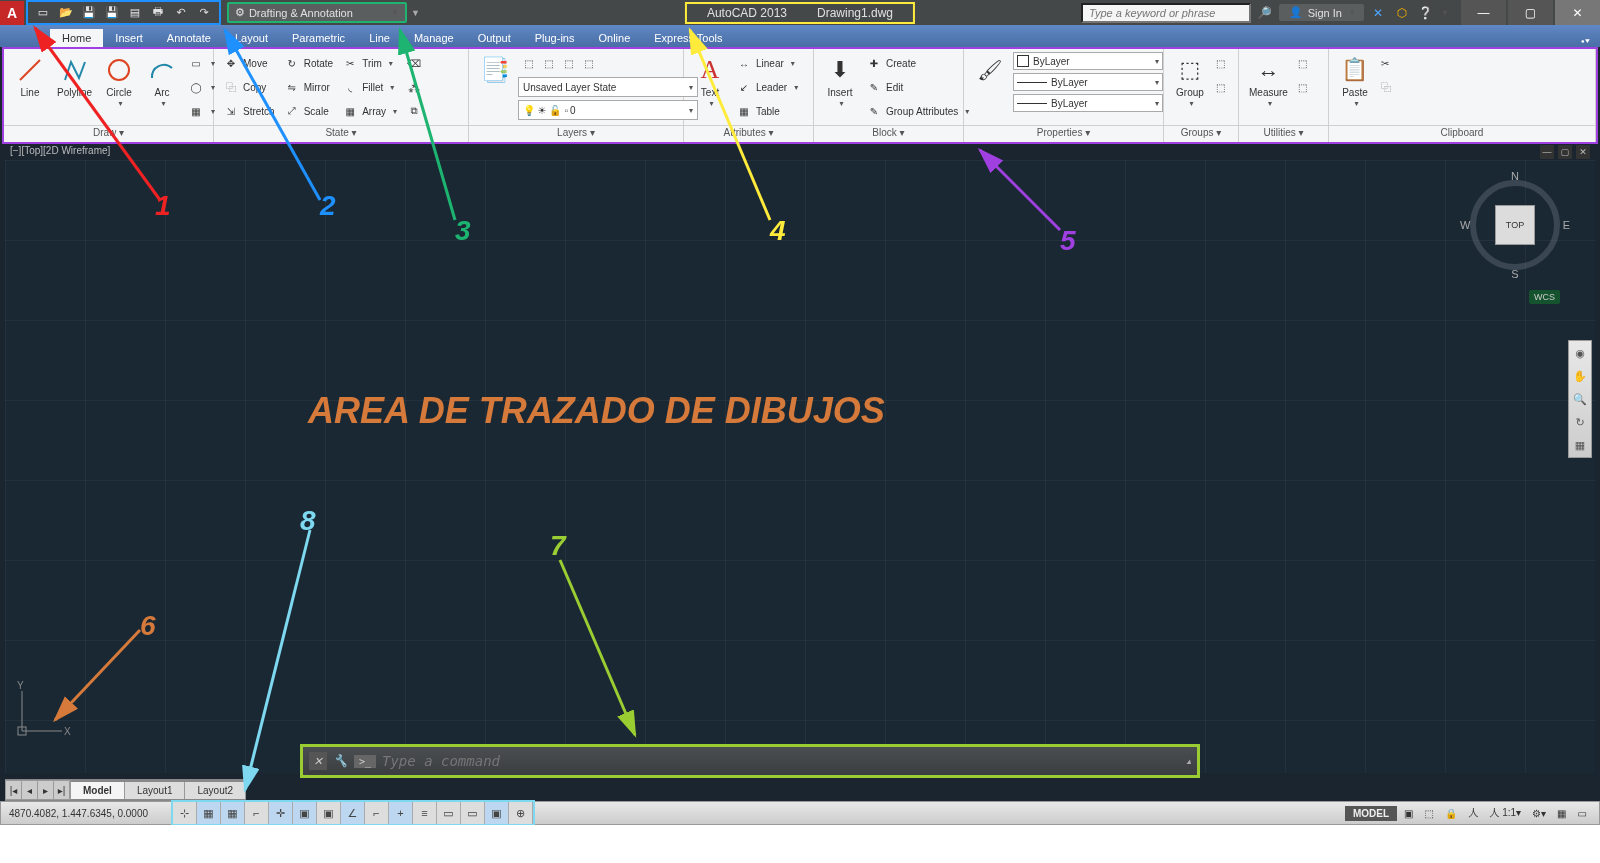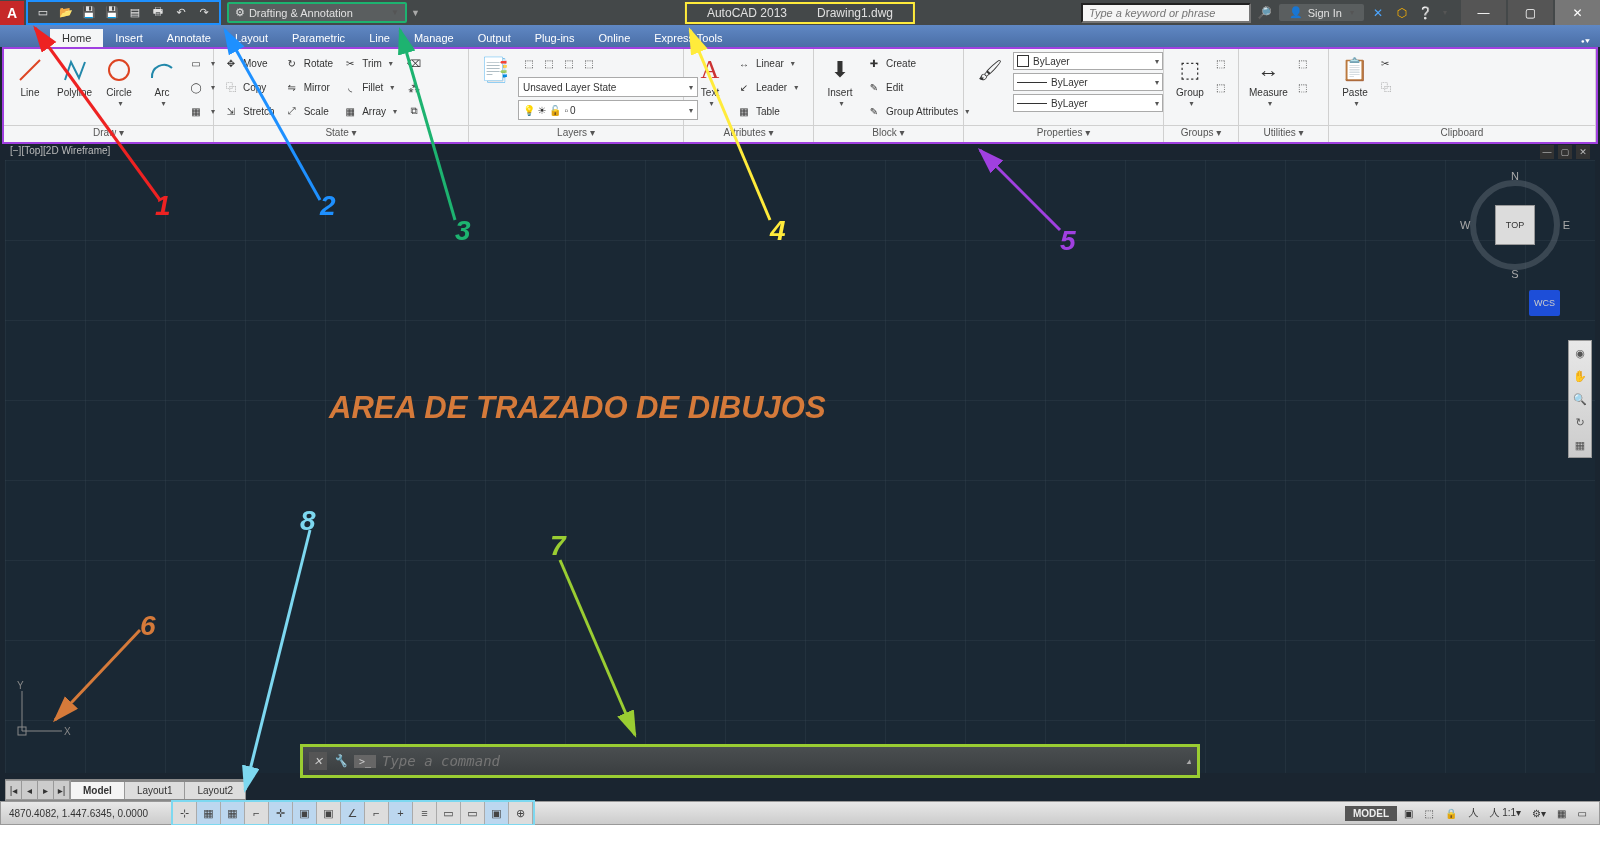--- a/index.html
+++ b/index.html
@@ -43,31 +43,31 @@
 
 
 .viewport-info{position:absolute;top:145px;left:10px;color:#bbb;font-size:10px;}
 .vp-controls{position:absolute;top:145px;right:10px;display:flex;gap:4px;}
 .vp-ctrl{width:14px;height:14px;background:#333;color:#bbb;font-size:9px;display:flex;align-items:center;justify-content:center;}
 
 
 .drawing{position:absolute;top:160px;left:5px;right:5px;bottom:90px;background:#1a2834;
   background-image:linear-gradient(rgba(100,120,130,.12) 1px,transparent 1px),linear-gradient(90deg,rgba(100,120,130,.12) 1px,transparent 1px);
   background-size:80px 80px;}
-.drawing-label{position:absolute;left:324px;top:230px;color:#d57a3a;font-size:31px;font-weight:bold;font-style:italic;font-family:Arial,sans-serif;}
+.drawing-label{position:absolute;left:303px;top:230px;color:#d57a3a;font-size:36px;font-weight:bold;font-style:italic;font-family:Arial,sans-serif;}
 
 
 .nav-cube{position:absolute;top:170px;right:30px;width:110px;height:110px;color:#aaa;font-size:11px;}
 .nc-n{position:absolute;top:0;left:50%;transform:translateX(-50%);}
 .nc-s{position:absolute;bottom:0;left:50%;transform:translateX(-50%);}
 .nc-e{position:absolute;right:0;top:50%;transform:translateY(-50%);}
 .nc-w{position:absolute;left:0;top:50%;transform:translateY(-50%);}
 .nc-cube{position:absolute;top:35px;left:35px;width:40px;height:40px;background:#dcdcdc;color:#333;display:flex;align-items:center;justify-content:center;font-size:9px;border:1px solid #999;}
 .nc-ring{position:absolute;top:10px;left:10px;width:90px;height:90px;border:6px solid rgba(120,130,140,.35);border-radius:50%;}
-.nc-wcs{position:absolute;top:290px;right:40px;background:#1d4ed8;color:#ccc;font-size:9px;padding:8px 5px;border-radius:2px;}
+.nc-wcs{position:absolute;top:290px;right:40px;background:#14532d;color:#ccc;font-size:9px;padding:2px 5px;border-radius:2px;}
 
 
 .navbar{position:absolute;top:340px;right:8px;width:24px;background:linear-gradient(#e8e8e8,#ccc);border:1px solid #999;display:flex;flex-direction:column;align-items:center;padding:3px 0;gap:5px;}
 .navbar .nb{width:18px;height:18px;display:flex;align-items:center;justify-content:center;font-size:11px;color:#555;}
 
 
 .ucs{position:absolute;bottom:120px;left:12px;color:#888;font-size:10px;}
 
 
 .cmd-wrap{position:absolute;bottom:85px;left:300px;width:900px;border:3px solid #9acd32;}

